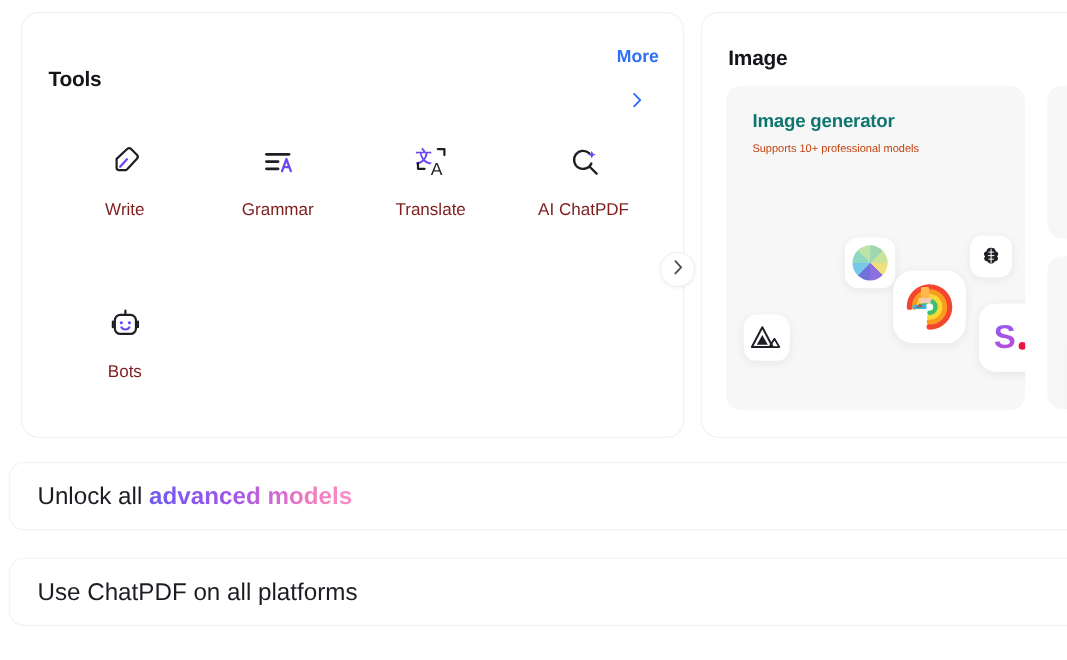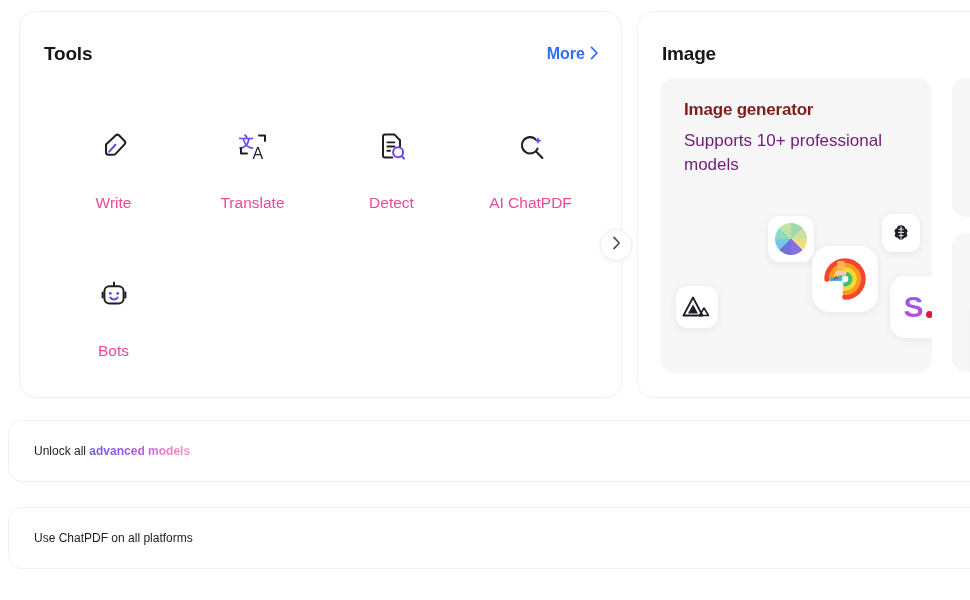--- a/index.html
+++ b/index.html
@@ -29,44 +29,44 @@
     font-size: 19px;
     font-weight: bold;
     color: #15161a;
     letter-spacing: -0.2px;
   }
   .tools-head {
     position: absolute; left: 24px; top: 31px; right: 22px;
     display: flex; align-items: center; justify-content: space-between;
   }
   .more-link {
-    display: flex; align-items: center; gap: 5px;
+    display: flex; align-items: center; gap: 23px;
     color: #2e6ff5; font-size: 16px; font-weight: bold;
-    cursor: pointer; user-select: none;
+    cursor: pointer; user-select: none; flex-direction: column;
   }
   .more-link .chev { display: inline-block; line-height: 1; }
 
   .img-head { position: absolute; left: 24px; top: 31px; text-align: right; }
 
   
   .tool-grid {
     position: absolute; left: 24px; top: 100px;
     width: 556px;
     display: grid;
     grid-template-columns: repeat(4, 1fr);
     grid-auto-rows: 148px;
   }
   .tool {
     display: flex; flex-direction: column; align-items: center;
     justify-content: flex-start; padding-top: 18px;
     cursor: pointer; border-radius: 10px;
   }
   .tool-ico { width: 34px; height: 34px; display: block; }
   .tool-label {
-    margin-top: 30px; font-size: 15.5px; color: #ec4899;
+    margin-top: 18px; font-size: 15.5px; color: #7f1d1d;
     white-space: nowrap;
   }
 
   
   .carousel-next {
     position: absolute; left: 589px; top: 218px;
     width: 32px; height: 32px; border-radius: 50%;
     background: #ffffff; border: 1px solid #f0f0f1;
     box-shadow: 0 1px 4px rgba(16,18,25,0.06);
     display: flex; align-items: center; justify-content: center;
@@ -78,23 +78,23 @@
   .img-cards {
     position: absolute; left: 22px; top: 66px;
     display: flex; gap: 20px;
   }
   .big-card {
     width: 272px; height: 295px;
     background: #f7f7f8; border-radius: 14px;
     padding: 22px 24px 0 24px;
     position: relative; overflow: hidden; cursor: pointer;
   }
-  .card-title { font-size: 17px; font-weight: bold; color: #7f1d1d; letter-spacing: -0.2px; }
+  .card-title { font-size: 17px; font-weight: bold; color: #0f766e; letter-spacing: -0.2px; }
   .card-sub {
-    margin-top: 9px; font-size: 17px; color: #701a75;
+    margin-top: 9px; font-size: 10px; color: #c2410c;
     line-height: 1.42; max-width: 210px;
   }
   .side-col { display: flex; flex-direction: column; gap: 16px; }
   .small-card {
     width: 272px; height: 139px;
     background: #f7f7f8; border-radius: 14px;
     padding: 18px 22px 0 22px; position: relative; overflow: hidden; cursor: pointer;
   }
 
   
@@ -139,21 +139,21 @@
 
   
   .row-item {
     position: absolute; left: 8px; width: 1010px; height: 62px;
     background: #ffffff; border: 1px solid #f2f2f3; border-radius: 14px;
     display: flex; align-items: center; padding-left: 25px;
     cursor: pointer;
   }
   .row-1 { top: 420px; }
   .row-2 { top: 507px; }
-  .row-text { font-size: 12px; color: #1b1d22; white-space: nowrap; }
+  .row-text { font-size: 22px; color: #1b1d22; white-space: nowrap; }
   .grad-text {
     background: linear-gradient(90deg,#6e5bf2 0%,#a254e8 42%,#f07ac0 78%,#fb8ec9 100%);
     -webkit-background-clip: text; background-clip: text; color: transparent;
     font-weight: bold;
   }
 </style>
 </head>
 <body>
 
 <div id="root">
@@ -179,46 +179,44 @@
         <div class="tool">
           <span class="tool-ico">
             <svg width="34" height="34" viewBox="0 0 34 34" fill="none">
               <path d="M9 14.4 L18.6 5.4 a2.6 2.6 0 0 1 3.6 .1 l5.2 5.2 a2.6 2.6 0 0 1 .1 3.6 l-8.9 9.6 a2.4 2.4 0 0 1 -1.8 .8 H11.4 A2.4 2.4 0 0 1 9 22.3 Z" stroke="#1d1f25" stroke-width="2" stroke-linejoin="round" stroke-linecap="round"></path>
               <path d="M12.2 21.6 L18.4 14.8" stroke="#6e46f0" stroke-width="2.1" stroke-linecap="round"></path>
             </svg>
           </span>
           <span class="tool-label">Write</span>
         </div>
 
+        <div class="tool">
+          <span class="tool-ico">
+            <svg width="34" height="34" viewBox="0 0 34 34" fill="none">
+              <rect x="5" y="9" width="23" height="2.6" rx="1.3" fill="#1d1f25"></rect>
+              <rect x="5" y="15.6" width="13" height="2.6" rx="1.3" fill="#1d1f25"></rect>
+              <rect x="5" y="22.2" width="13" height="2.6" rx="1.3" fill="#1d1f25"></rect>
+              <path d="M20.4 25.6 L24.4 14.6 L28.4 25.6 M21.8 22 H27" stroke="#6e46f0" stroke-width="2.1" stroke-linecap="round" stroke-linejoin="round"></path>
+            </svg>
+          </span>
+          <span class="tool-label">Grammar</span>
+        </div>
 
         <div class="tool">
           <span class="tool-ico">
             <svg width="34" height="34" viewBox="0 0 34 34" fill="none">
               <text x="3" y="17" font-family="DejaVu Sans, sans-serif" font-size="15" font-weight="bold" fill="#6e46f0">文</text>
               <path d="M23 5.5 H29 V11" stroke="#1d1f25" stroke-width="2" stroke-linecap="round" stroke-linejoin="round"></path>
               <path d="M11 23.5 H5 V18" stroke="#1d1f25" stroke-width="2" stroke-linecap="round" stroke-linejoin="round"></path>
               <text x="16.5" y="29" font-family="Liberation Sans, sans-serif" font-size="16" fill="#1d1f25">A</text>
             </svg>
           </span>
           <span class="tool-label">Translate</span>
         </div>
 
-        <div class="tool">
-          <span class="tool-ico">
-            <svg width="34" height="34" viewBox="0 0 34 34" fill="none">
-              <path d="M8 6.6 a2 2 0 0 1 2-2 h9.5 L25 10.2 v9.3 M8 6.6 V25.4 a2 2 0 0 0 2 2 h7.3" stroke="#1d1f25" stroke-width="2" stroke-linecap="round" stroke-linejoin="round"></path>
-              <rect x="11.4" y="11.4" width="9" height="1.9" rx=".95" fill="#1d1f25"></rect>
-              <rect x="11.4" y="15.6" width="9" height="1.9" rx=".95" fill="#1d1f25"></rect>
-              <rect x="11.4" y="19.8" width="4.6" height="1.9" rx=".95" fill="#1d1f25"></rect>
-              <circle cx="23.1" cy="22.3" r="5" stroke="#6e46f0" stroke-width="2" fill="#fff"></circle>
-              <path d="M26.8 26.2 L29.2 28.6" stroke="#6e46f0" stroke-width="2" stroke-linecap="round"></path>
-            </svg>
-          </span>
-          <span class="tool-label">Detect</span>
-        </div>
 
 
 
         <div class="tool">
           <span class="tool-ico">
             <svg width="34" height="34" viewBox="0 0 34 34" fill="none">
               <path d="M21.6 9.2 A8.2 8.2 0 1 0 23.6 18.6" stroke="#1d1f25" stroke-width="2.1" stroke-linecap="round"></path>
               <path d="M22.3 21.8 L28.4 27.9" stroke="#1d1f25" stroke-width="2.1" stroke-linecap="round"></path>
               <path d="M24 7.1 l1.05 2.5 l2.5 1.05 l-2.5 1.05 l-1.05 2.5 l-1.05 -2.5 l-2.5 -1.05 l2.5 -1.05 Z" fill="#6e46f0"></path>
             </svg>

